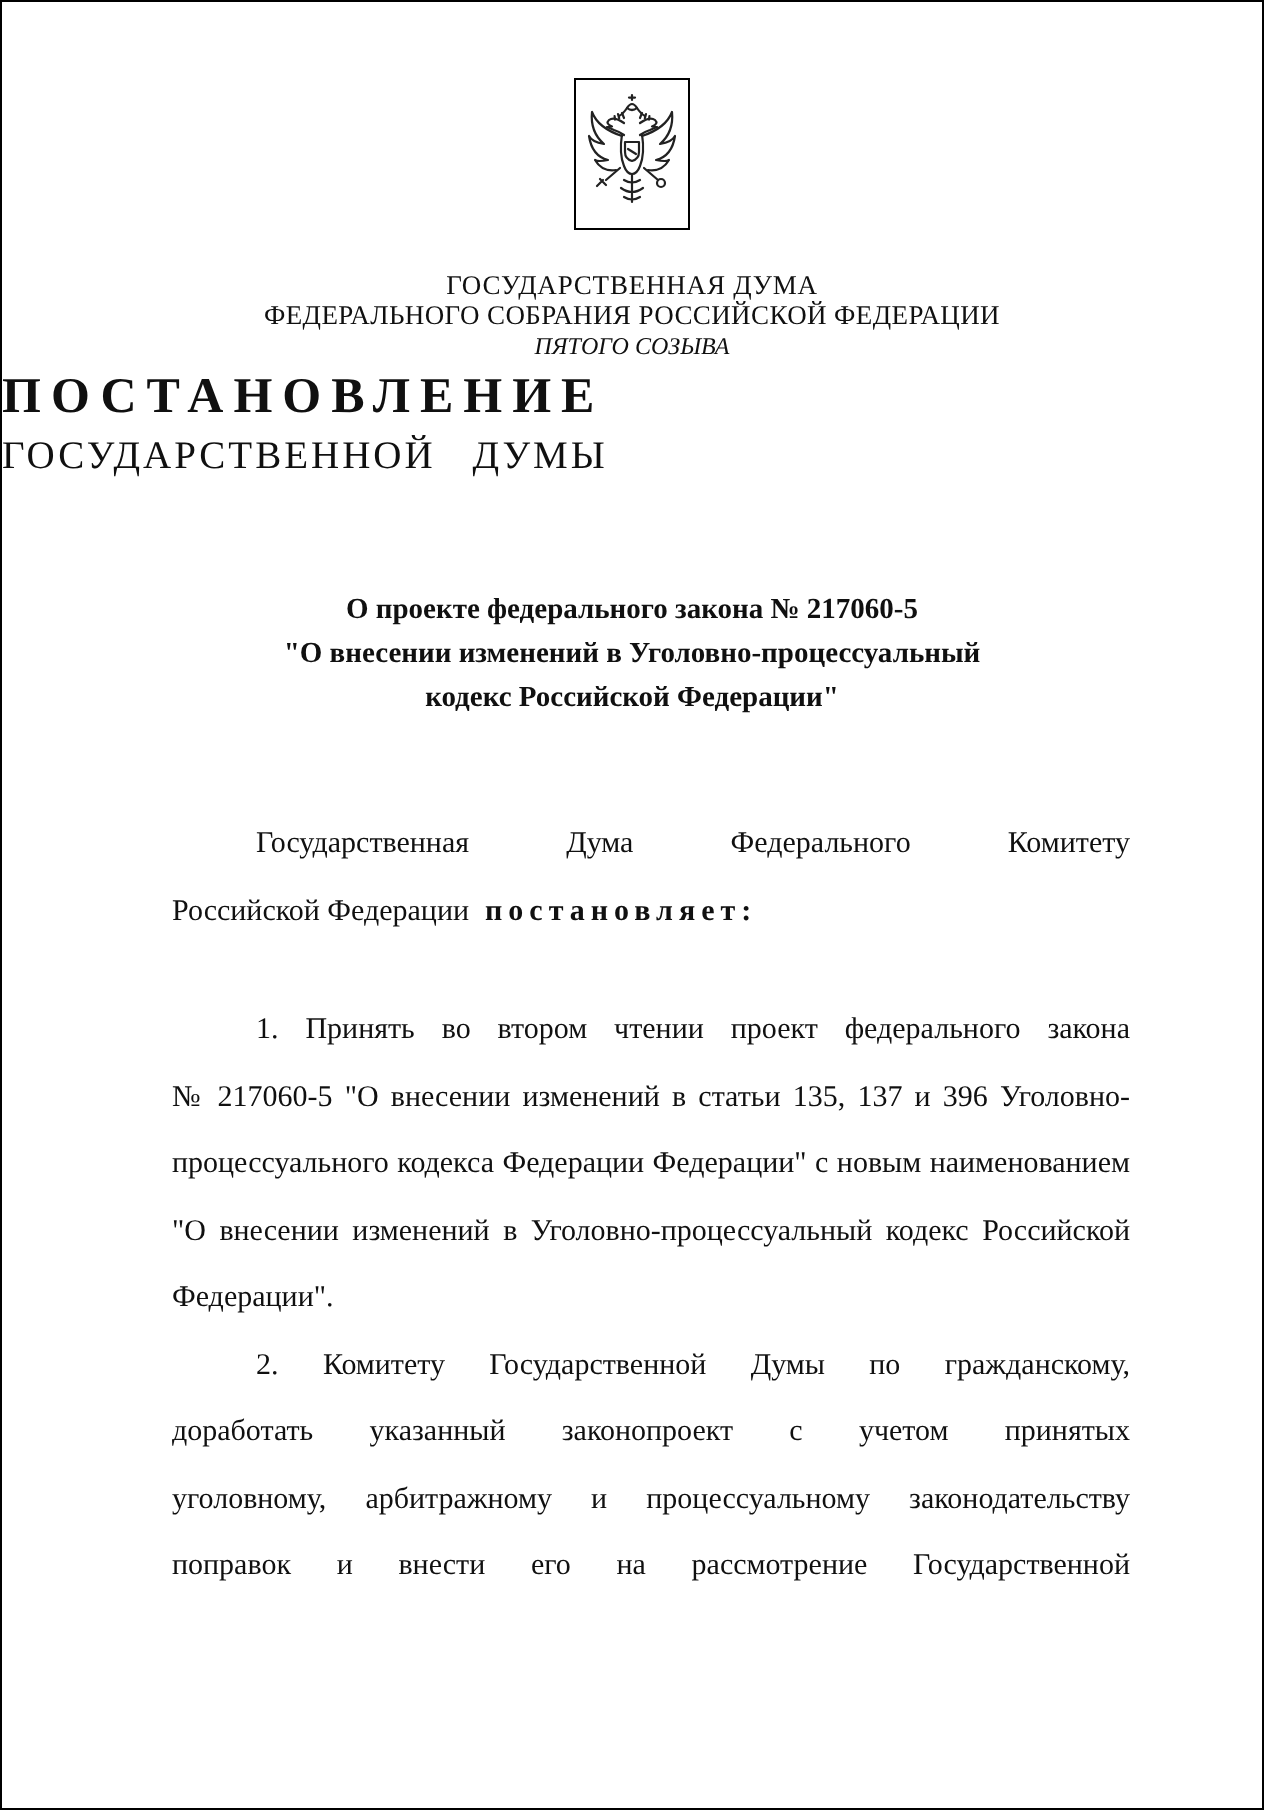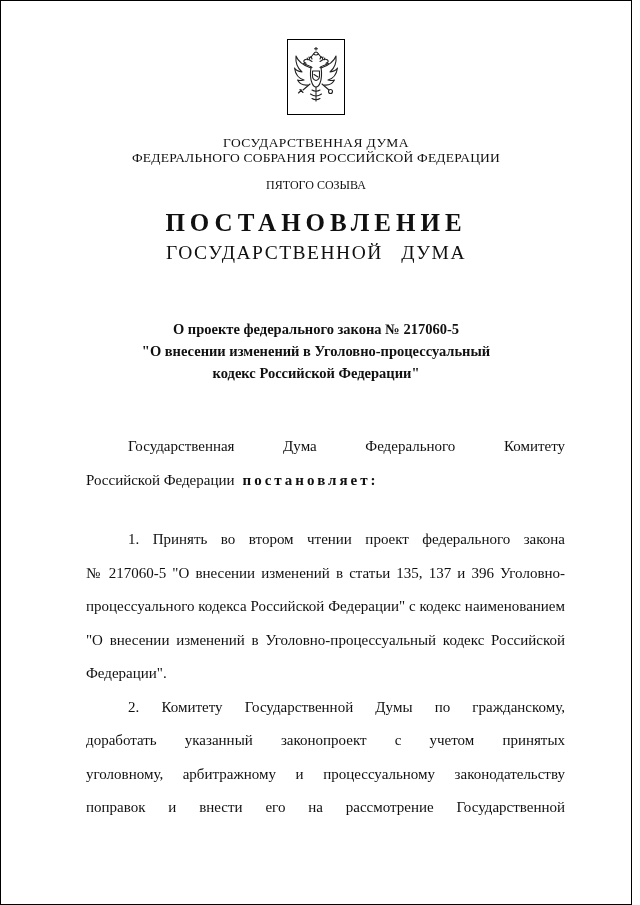--- a/index.html
+++ b/index.html
@@ -28,24 +28,23 @@
     justify-content: center;
     background: #fff;
   }
   .header {
     margin-top: 20px;
     text-align: center;
     line-height: 15px;
   }
   .header .h1 { font-size: 13.5px; letter-spacing: 0.4px; }
   .header .h2 { font-size: 13.5px; letter-spacing: 0.2px; }
-  .header .h3 { font-size: 12px; margin-top: 13px; }
+  .header .h3 { font-size: 12px; margin-top: 1px; font-style: italic; }
   .title {
-    margin-top: 16px;
-    text-align: center;
+    margin-top: 4px;
   }
   .title .t1 {
     font-size: 25px;
     font-weight: bold;
     letter-spacing: 5px;
     line-height: 28px;
   }
   .title .t2 {
     font-size: 19.5px;
     letter-spacing: 1.5px;
@@ -110,42 +109,42 @@
   </div>
 
   <div class="header">
     <div class="h1">ГОСУДАРСТВЕННАЯ ДУМА</div>
     <div class="h2">ФЕДЕРАЛЬНОГО СОБРАНИЯ РОССИЙСКОЙ ФЕДЕРАЦИИ</div>
     <div class="h3">ПЯТОГО СОЗЫВА</div>
   </div>
 
   <div class="title">
     <div class="t1">ПОСТАНОВЛЕНИЕ</div>
-    <div class="t2">ГОСУДАРСТВЕННОЙ ДУМА</div>
+    <div class="t2">ГОСУДАРСТВЕННОЙ ДУМЫ</div>
   </div>
 
   <div class="subject">
     <div>О проекте федерального закона № 217060-5</div>
     <div>"О внесении изменений в Уголовно-процессуальный</div>
     <div>кодекс Российской Федерации"</div>
   </div>
 
   <div class="body-text">
 
     <div class="para">
       <div class="jline indent">Государственная Дума Федерального Комитету</div>
       <div class="line">
         <span>Российской Федерации</span><span class="kw">постановляет:</span>
       </div>
     </div>
 
     <div class="para para-gap">
       <div class="jline indent">1. Принять во втором чтении проект федерального закона</div>
       <div class="jline">№ 217060-5 "О внесении изменений в статьи 135, 137 и 396 Уголовно-</div>
-      <div class="jline">процессуального кодекса Российской Федерации" с кодекс наименованием</div>
+      <div class="jline">процессуального кодекса Федерации Федерации" с новым наименованием</div>
       <div class="jline">"О внесении изменений в Уголовно-процессуальный кодекс Российской</div>
       <div class="line">Федерации".</div>
     </div>
 
     <div class="para">
       <div class="jline indent">2. Комитету Государственной Думы по гражданскому,</div>
       <div class="jline">доработать указанный законопроект с учетом принятых</div>
       <div class="jline">уголовному, арбитражному и процессуальному законодательству</div>
       <div class="jline">поправок и внести его на рассмотрение Государственной</div>
     </div>

